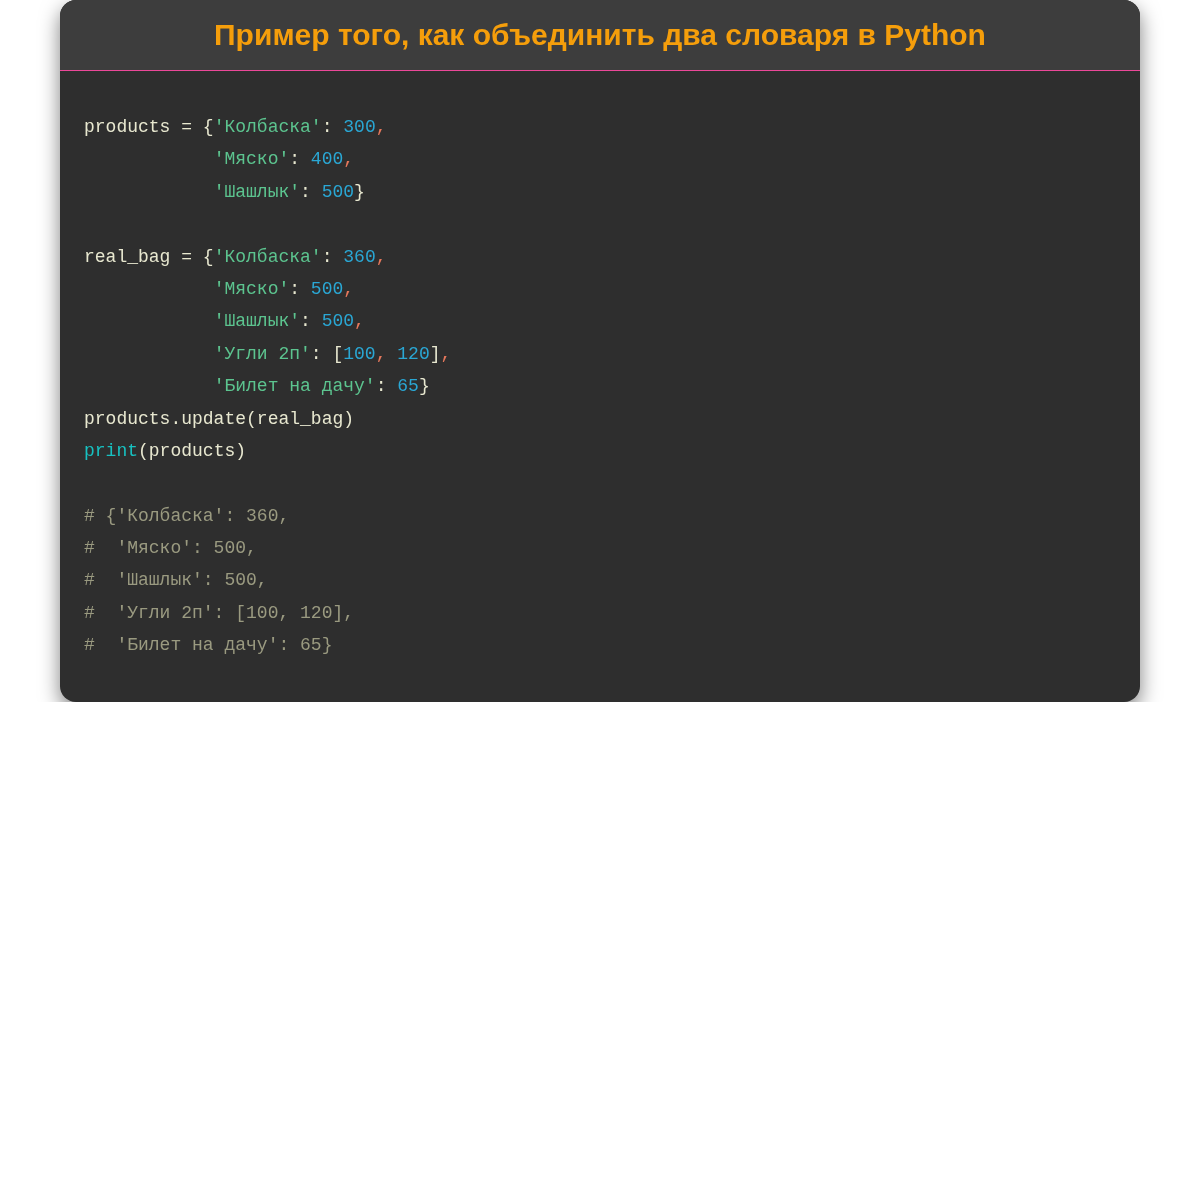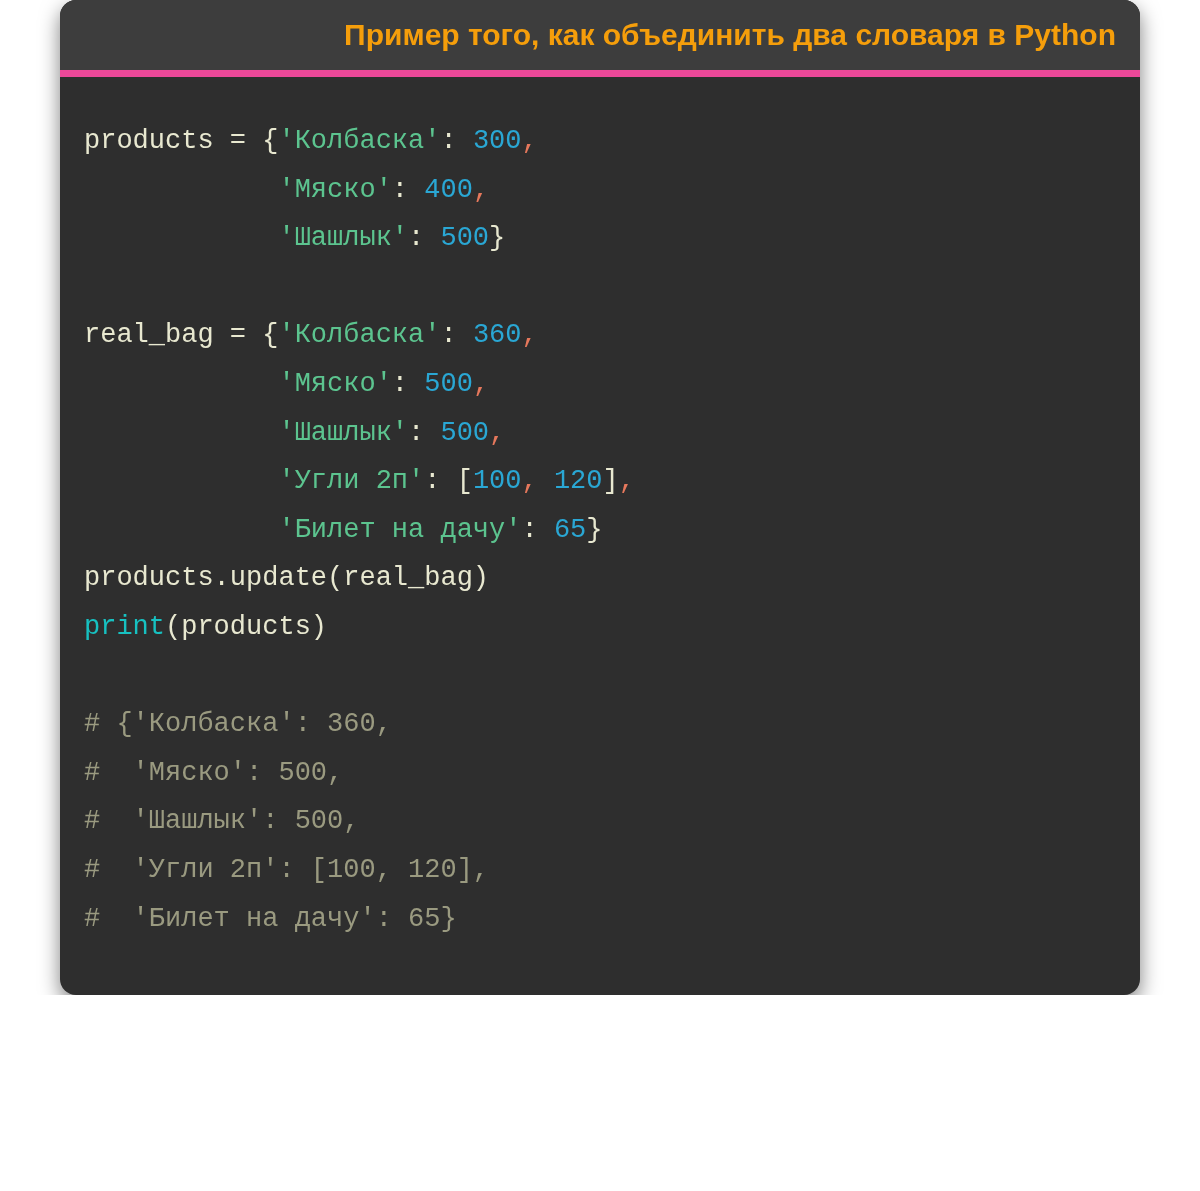--- a/index.html
+++ b/index.html
@@ -15,31 +15,31 @@
       width: 1080px;
       background: #2e2e2e;
       border-radius: 16px;
       box-shadow: 0 8px 20px rgba(0,0,0,0.5);
       overflow: hidden;
       margin: 0;
     }
     .title-bar {
       background: #3d3d3d;
       padding: 18px 24px;
-      text-align: right;
+      text-align: center;
       font-family: 'Segoe UI', Arial, sans-serif;
       font-weight: 700;
       font-size: 30px;
       color: #f59e0b;
-      border-bottom: 7px solid #ec4899;
+      border-bottom: 1px solid #ec4899;
     }
     .code-body {
-      padding: 40px 24px 52px 24px;
+      padding: 40px 24px 40px 24px;
       font-family: 'Consolas', 'Courier New', monospace;
-      font-size: 27px;
+      font-size: 18px;
       line-height: 1.8;
       color: #e8e8d0;
       white-space: pre;
     }
     .tk-default  { color: #e8e8d0; }
     .tk-operator { color: #e8e8d0; }
     .tk-brace    { color: #e8e8d0; }
     .tk-str      { color: #5cc48f; }
     .tk-num      { color: #2aa7d4; }
     .tk-comma    { color: #e6785c; }

